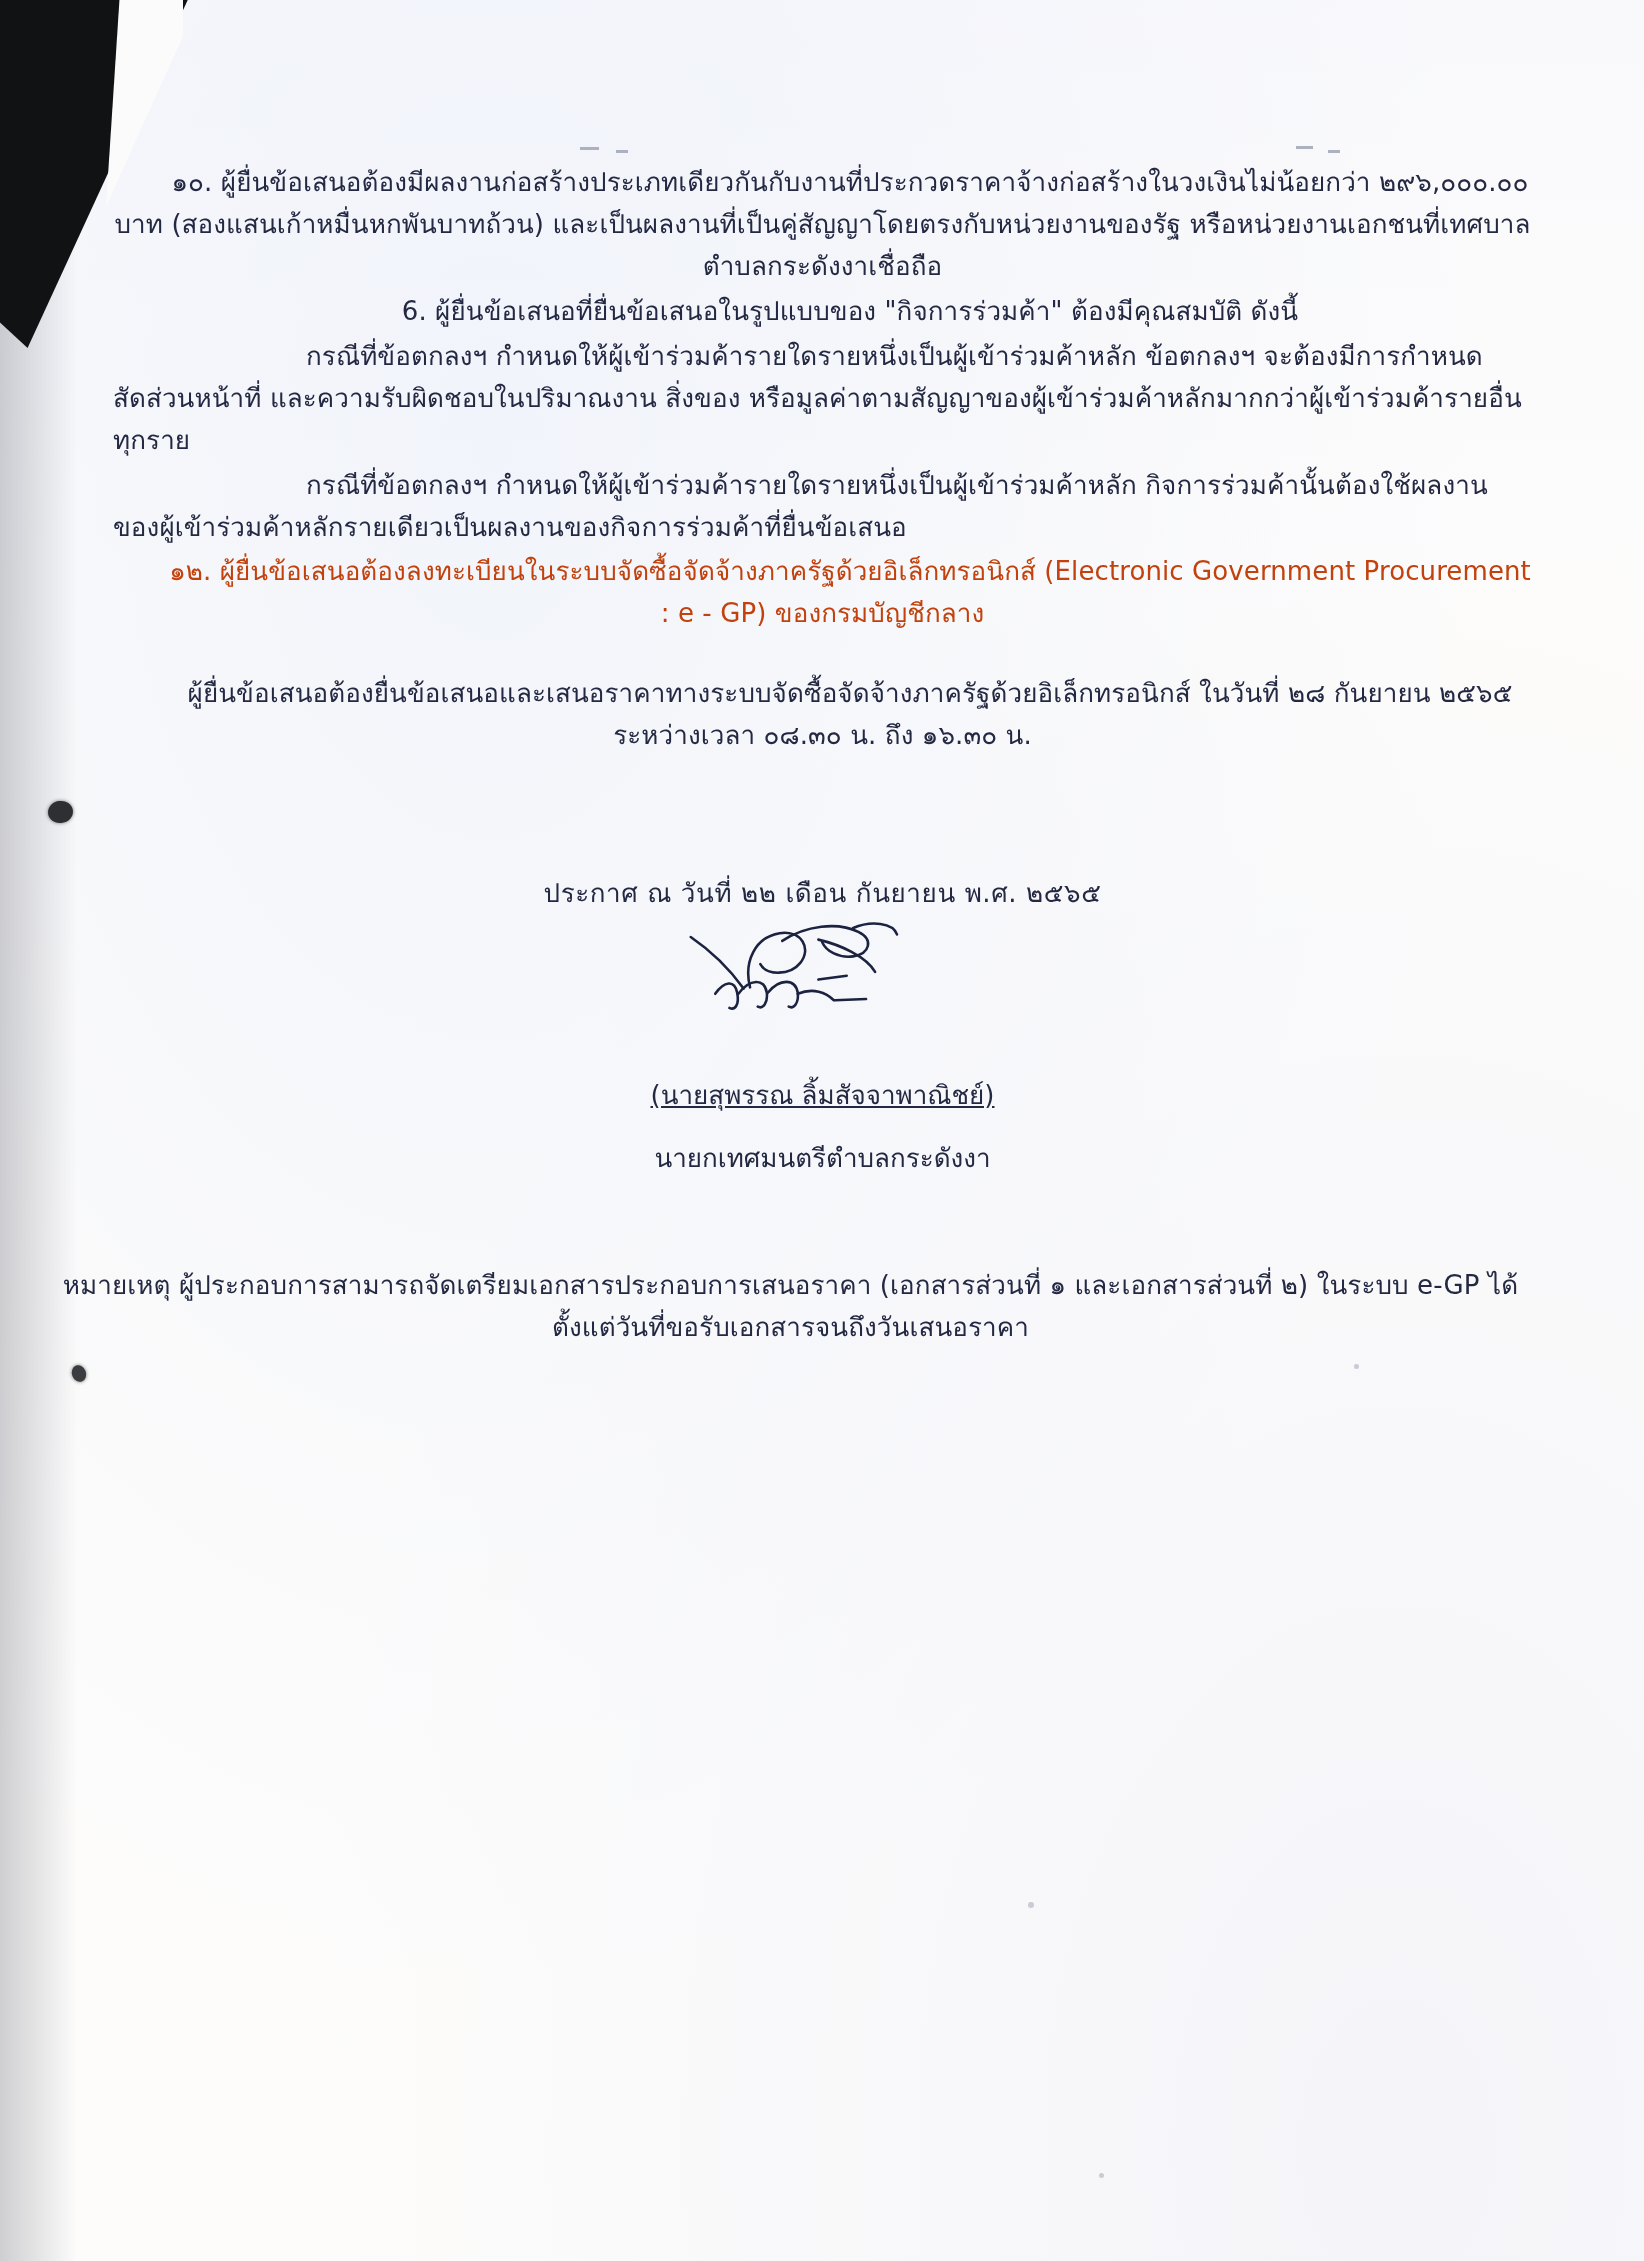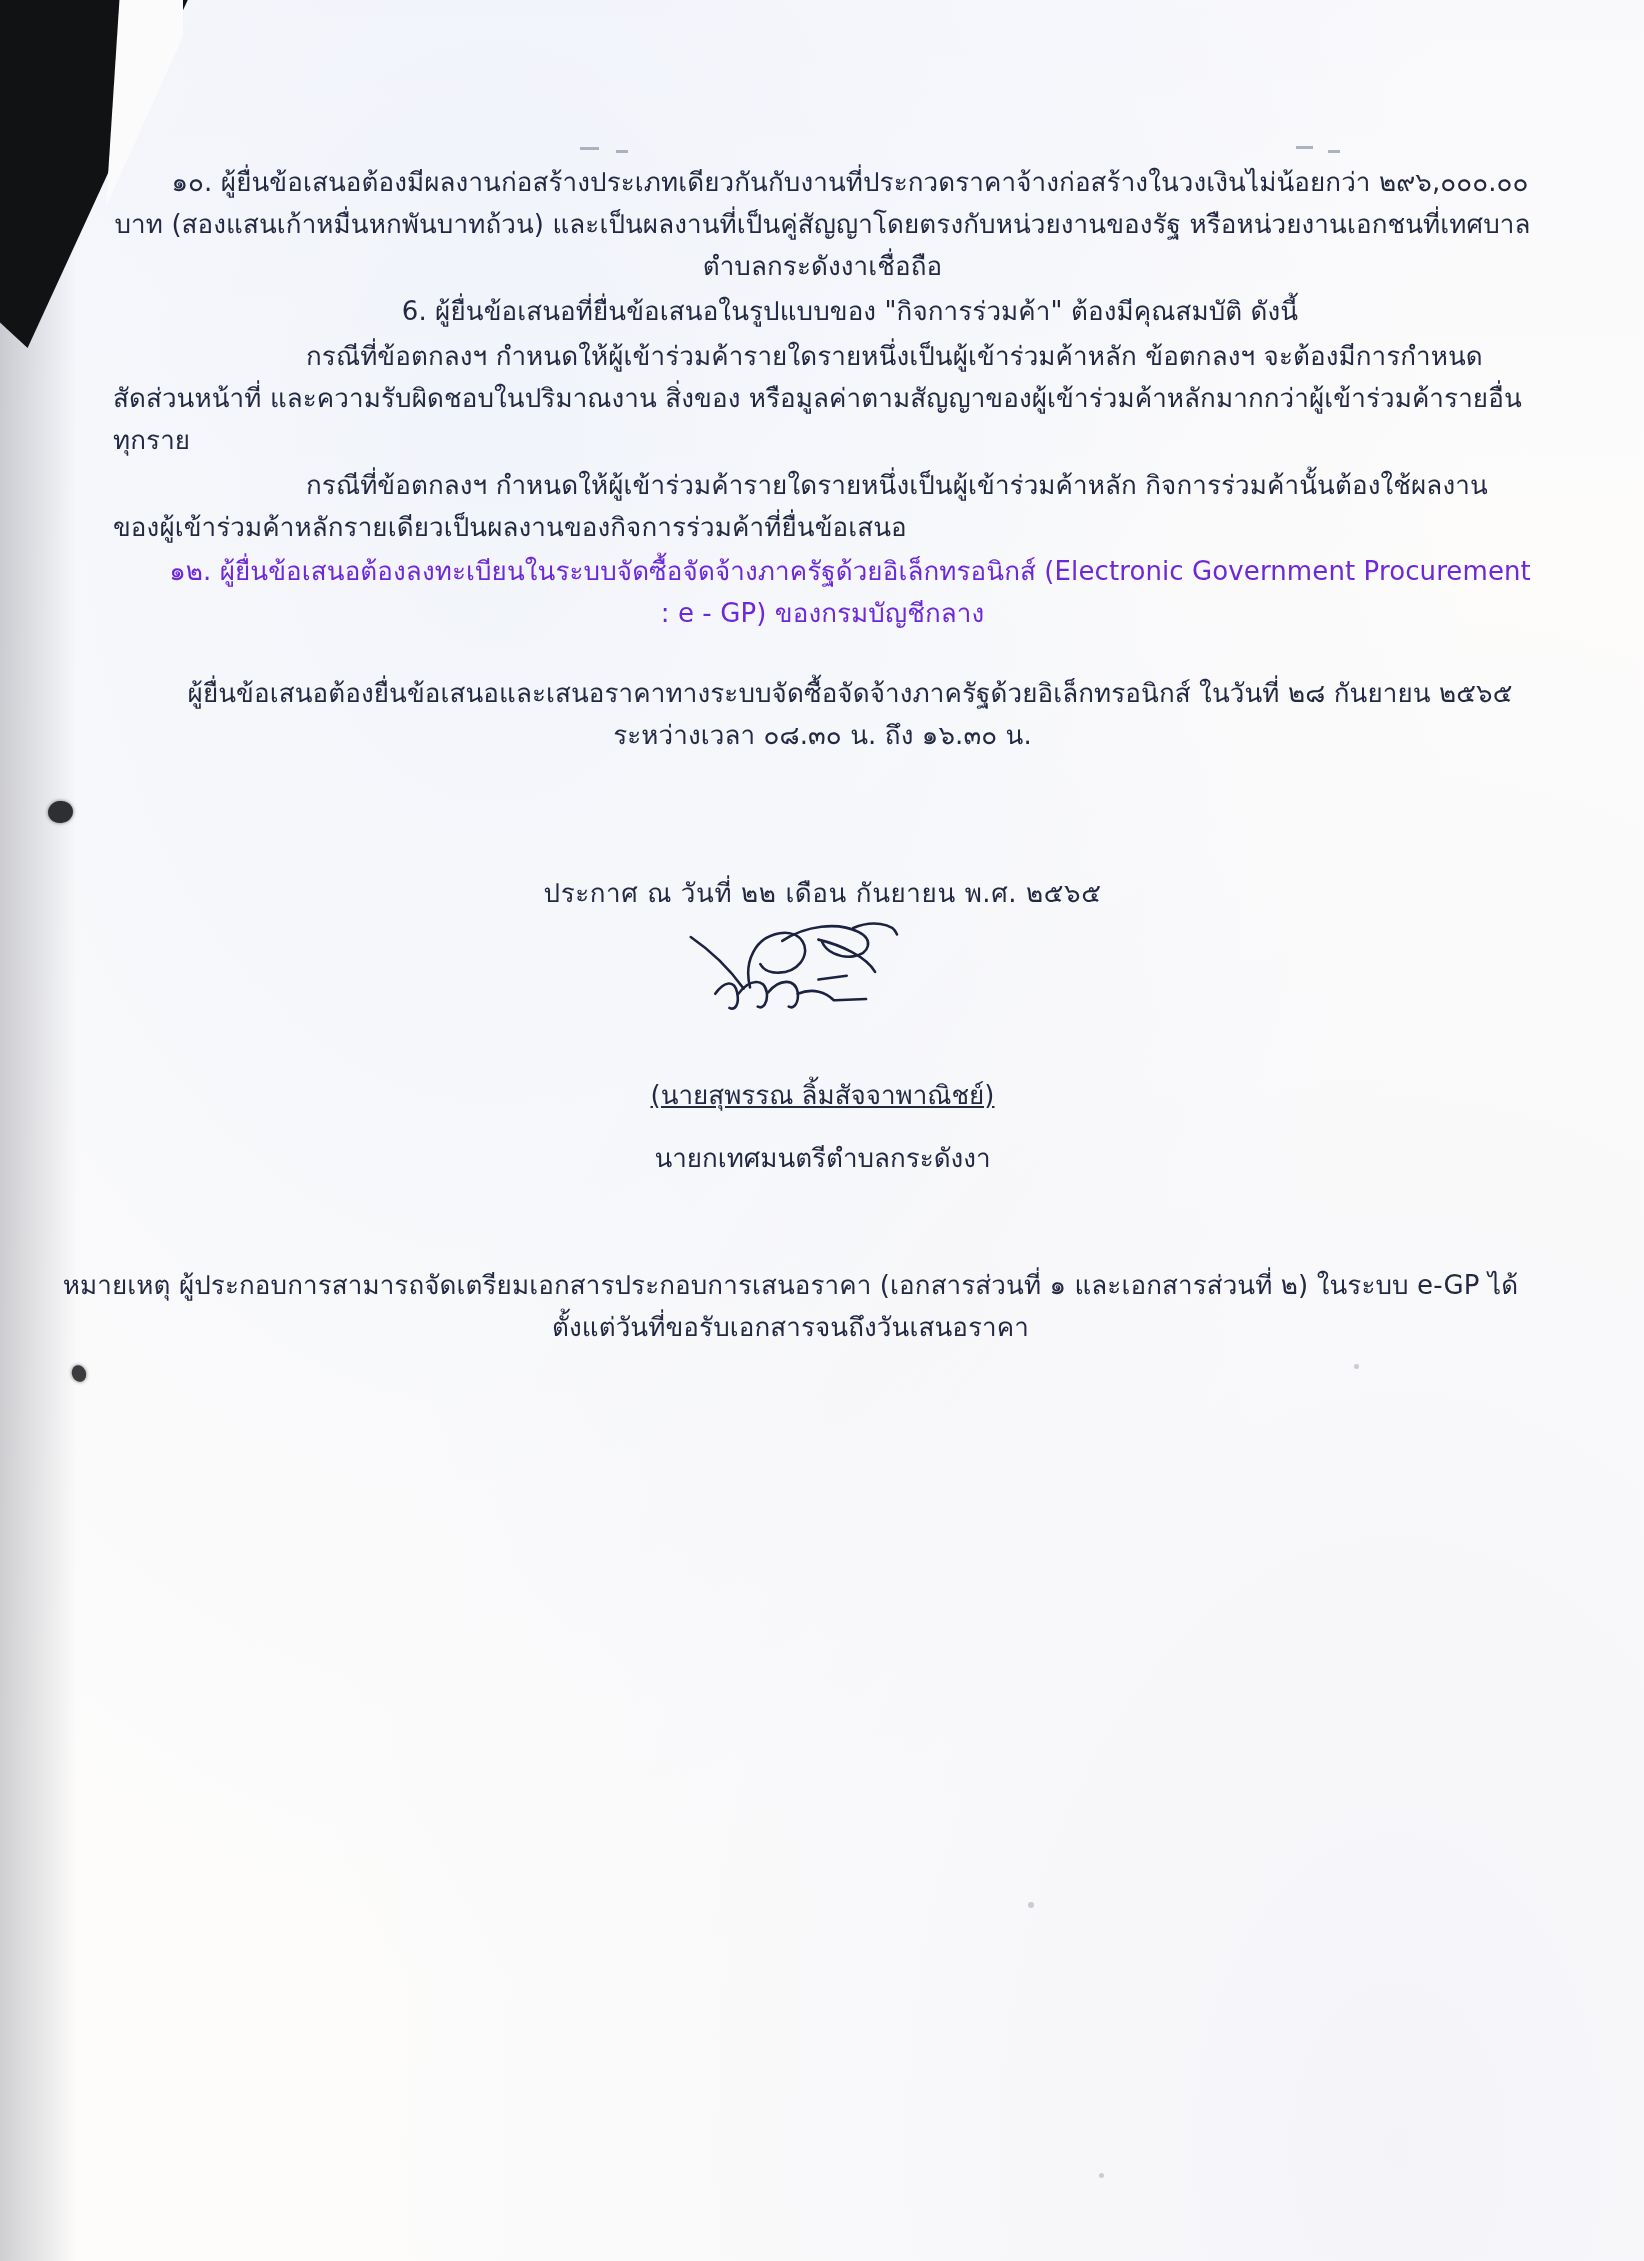--- a/index.html
+++ b/index.html
@@ -80,21 +80,21 @@
     font-size: 26px;
     line-height: 1.62;
     letter-spacing: 0.1px;
     color: #242943;
   }
   .indent-1 { text-indent: 55px; text-align: center; }
   .indent-2 { text-indent: 193px; }
   .gap-med { height: 35px; }
   .gap-large { height: 77px; }
   .dim-line {
-    color: #6d28d9;
+    color: #c2410c;
   }
   .sig-wrap {
     position: relative;
     margin-top: 36px;
     height: 277px;
   }
   .announce {
     font-size: 26px;
     letter-spacing: 0.6px;
     text-align: center;

